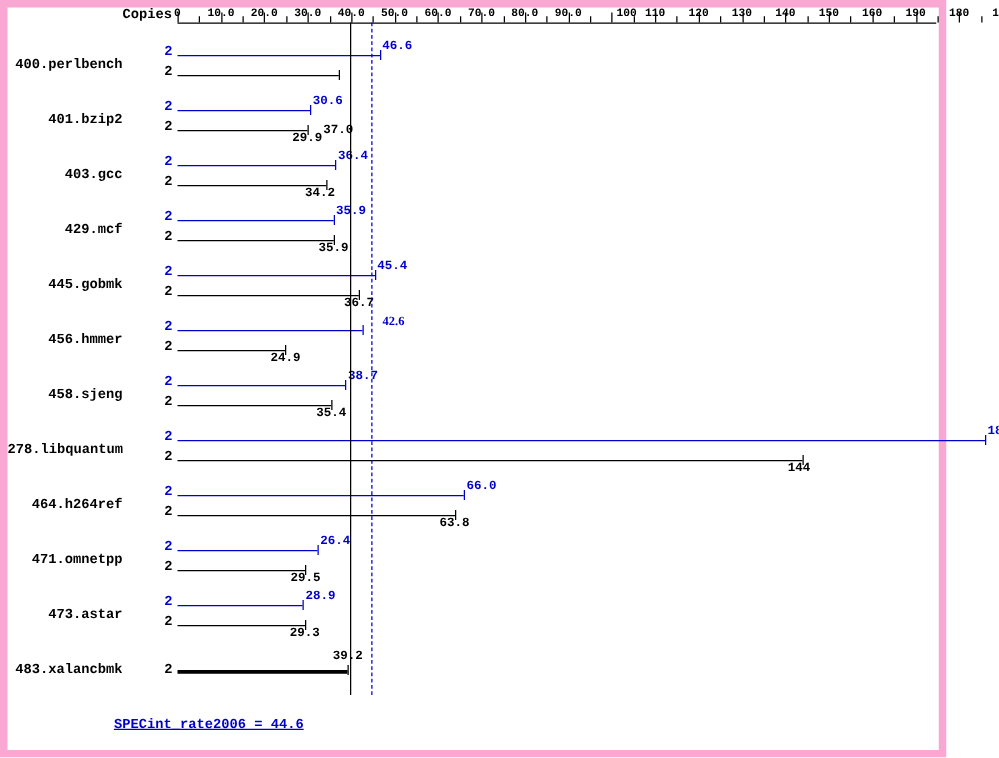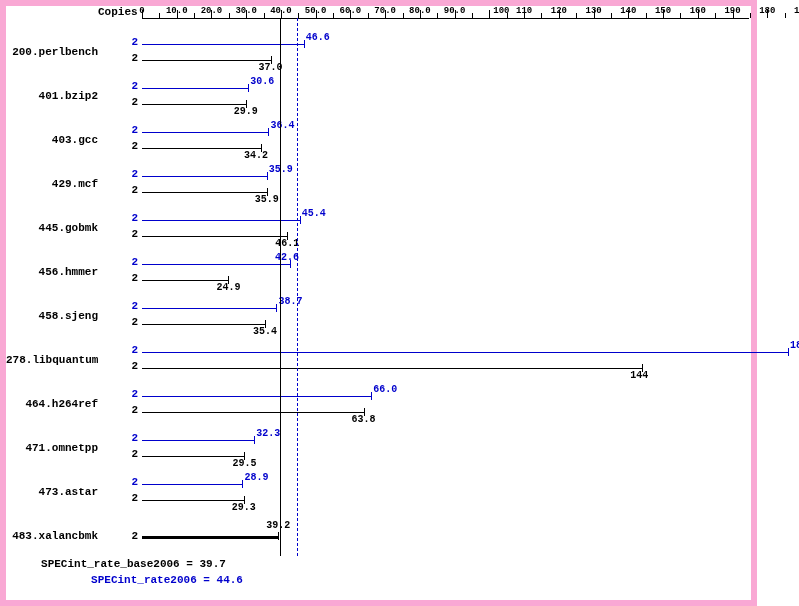--- a/index.html
+++ b/index.html
@@ -104,21 +104,21 @@
   .vline.base { border-left: 1px solid #000; }
   .vline.peak-dash {
     border-left: 1px dashed #0000cc;
   }
 
   .summary {
     position: absolute;
     font-size: 11px;
   }
   .summary.base { bottom: 30px; color: #000; }
-  .summary.peak { bottom: 14px; color: #0000cc; }
+  .summary.peak { bottom: 14px; color: #0000cc; text-decoration: underline; }
 </style>
 </head>
 <body>
 
 <div class="chart" id="chart">
   <div class="copies-header">Copies</div>
   <div class="axis-line"></div>
 <div class="tick big" style="left: 136px;"></div>
     <div class="tick-label" style="left: 136px;">0</div>
     <div class="tick small" style="left: 153.368px;"></div>
@@ -172,29 +172,29 @@
     <div class="tick small" style="left: 709.158px;"></div>
     <div class="tick big" style="left: 726.526px;"></div>
     <div class="tick-label" style="left: 726.526px;">190</div>
     <div class="tick small" style="left: 743.895px;"></div>
     <div class="tick big" style="left: 761.263px;"></div>
     <div class="tick-label" style="left: 761.263px;">180</div>
     <div class="tick small" style="left: 778.632px;"></div>
     <div class="tick big" style="left: 796px;"></div>
     <div class="tick-label" style="left: 796px;">190</div>
     <div class="row" style="top: 28px;">
-      <div class="bench-label">200.perlbench</div>
+      <div class="bench-label">400.perlbench</div>
       <div class="copies peak">2</div>
       <div class="copies base">2</div>
       <div class="bar peak" style="width: 161.874px;"></div>
       <div class="whisker peak" style="left: 297.874px;"></div>
       <div class="val-label peak" style="left: 299.874px;">46.6</div>
       <div class="bar base" style="width: 128.526px;"></div>
       <div class="whisker base" style="left: 264.526px;"></div>
-      <div class="val-label base" style="left: 252.526px;">37.0</div>
+      <div class="val-label base" style="left: 252.526px; margin-top: 37px;">37.0</div>
     </div>
     <div class="row" style="top: 72px;">
       <div class="bench-label">401.bzip2</div>
       <div class="copies peak">2</div>
       <div class="copies base">2</div>
       <div class="bar peak" style="width: 106.295px;"></div>
       <div class="whisker peak" style="left: 242.295px;"></div>
       <div class="val-label peak" style="left: 244.295px; text-align: right;">30.6</div>
       <div class="bar base" style="width: 103.863px;"></div>
       <div class="whisker base" style="left: 239.863px;"></div>
@@ -224,29 +224,29 @@
     </div>
     <div class="row" style="top: 204px;">
       <div class="bench-label">445.gobmk</div>
       <div class="copies peak">2</div>
       <div class="copies base">2</div>
       <div class="bar peak" style="width: 157.705px;"></div>
       <div class="whisker peak" style="left: 293.705px;"></div>
       <div class="val-label peak" style="left: 295.705px;">45.4</div>
       <div class="bar base" style="width: 145.2px;"></div>
       <div class="whisker base" style="left: 281.2px;"></div>
-      <div class="val-label base" style="left: 269.2px;">46.1</div>
+      <div class="val-label base" style="left: 269.2px;">36.7</div>
     </div>
     <div class="row" style="top: 248px;">
       <div class="bench-label">456.hmmer</div>
       <div class="copies peak">2</div>
       <div class="copies base">2</div>
       <div class="bar peak" style="width: 147.979px;"></div>
       <div class="whisker peak" style="left: 283.979px;"></div>
-      <div class="val-label peak" style="left: 269px;">42.6</div>
+      <div class="val-label peak" style="left: 300px; font-family: Liberation Serif, serif;">42.6</div>
       <div class="bar base" style="width: 86.4947px;"></div>
       <div class="whisker base" style="left: 222.495px;"></div>
       <div class="val-label base" style="left: 210.495px;">24.9</div>
     </div>
     <div class="row" style="top: 292px;">
       <div class="bench-label">458.sjeng</div>
       <div class="copies peak">2</div>
       <div class="copies base">2</div>
       <div class="bar peak" style="width: 134.432px;"></div>
       <div class="whisker peak" style="left: 270.432px;"></div>
@@ -276,21 +276,21 @@
       <div class="bar base" style="width: 221.621px;"></div>
       <div class="whisker base" style="left: 357.621px;"></div>
       <div class="val-label base" style="left: 345.621px;">63.8</div>
     </div>
     <div class="row" style="top: 424px;">
       <div class="bench-label">471.omnetpp</div>
       <div class="copies peak">2</div>
       <div class="copies base">2</div>
       <div class="bar peak" style="width: 112.2px;"></div>
       <div class="whisker peak" style="left: 248.2px;"></div>
-      <div class="val-label peak" style="left: 250.2px;">32.3</div>
+      <div class="val-label peak" style="left: 250.2px;">26.4</div>
       <div class="bar base" style="width: 102.474px;"></div>
       <div class="whisker base" style="left: 238.474px;"></div>
       <div class="val-label base" style="left: 226.474px;">29.5</div>
     </div>
     <div class="row" style="top: 468px;">
       <div class="bench-label">473.astar</div>
       <div class="copies peak">2</div>
       <div class="copies base">2</div>
       <div class="bar peak" style="width: 100.389px;"></div>
       <div class="whisker peak" style="left: 236.389px;"></div>
@@ -301,15 +301,14 @@
     </div>
     <div class="row" style="top: 512px;">
       <div class="bench-label">483.xalancbmk</div>
       <div class="copies base" style="top: 12px;">2</div>
       <div class="bar base thick" style="width: 136.168px; top: 18px;"></div>
       <div class="whisker base" style="left: 272.168px; top: 14px;"></div>
       <div class="val-label base" style="left: 260.168px; top: 2px;">39.2</div>
     </div>
     <div class="vline base" style="left: 273.905px; bottom: 44px;"></div>
     <div class="vline peak-dash" style="left: 290.926px; bottom: 44px;"></div>
-    <div class="summary base" style="right: 525.095px;">SPECint_rate_base2006 = 39.7</div>
     <div class="summary peak" style="right: 508.074px;">SPECint_rate2006 = 44.6</div>
   </div>
 
 </body></html>

